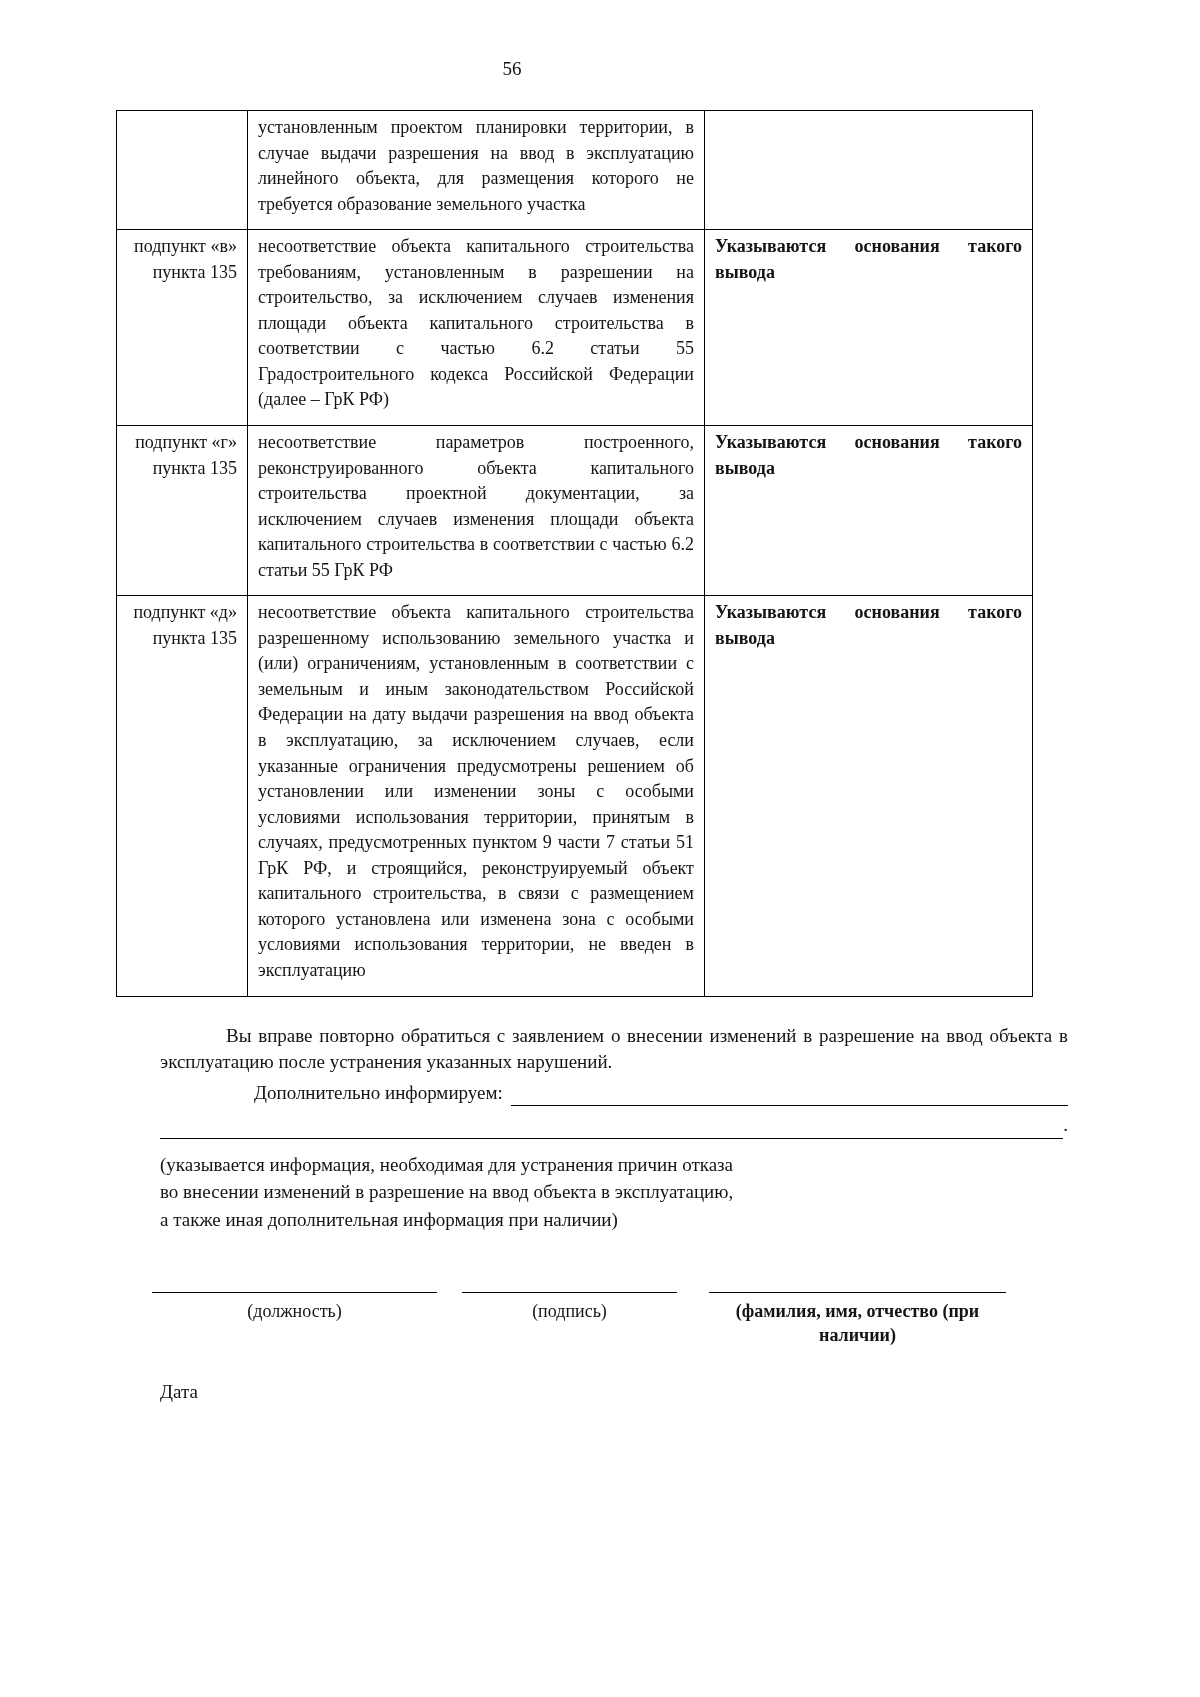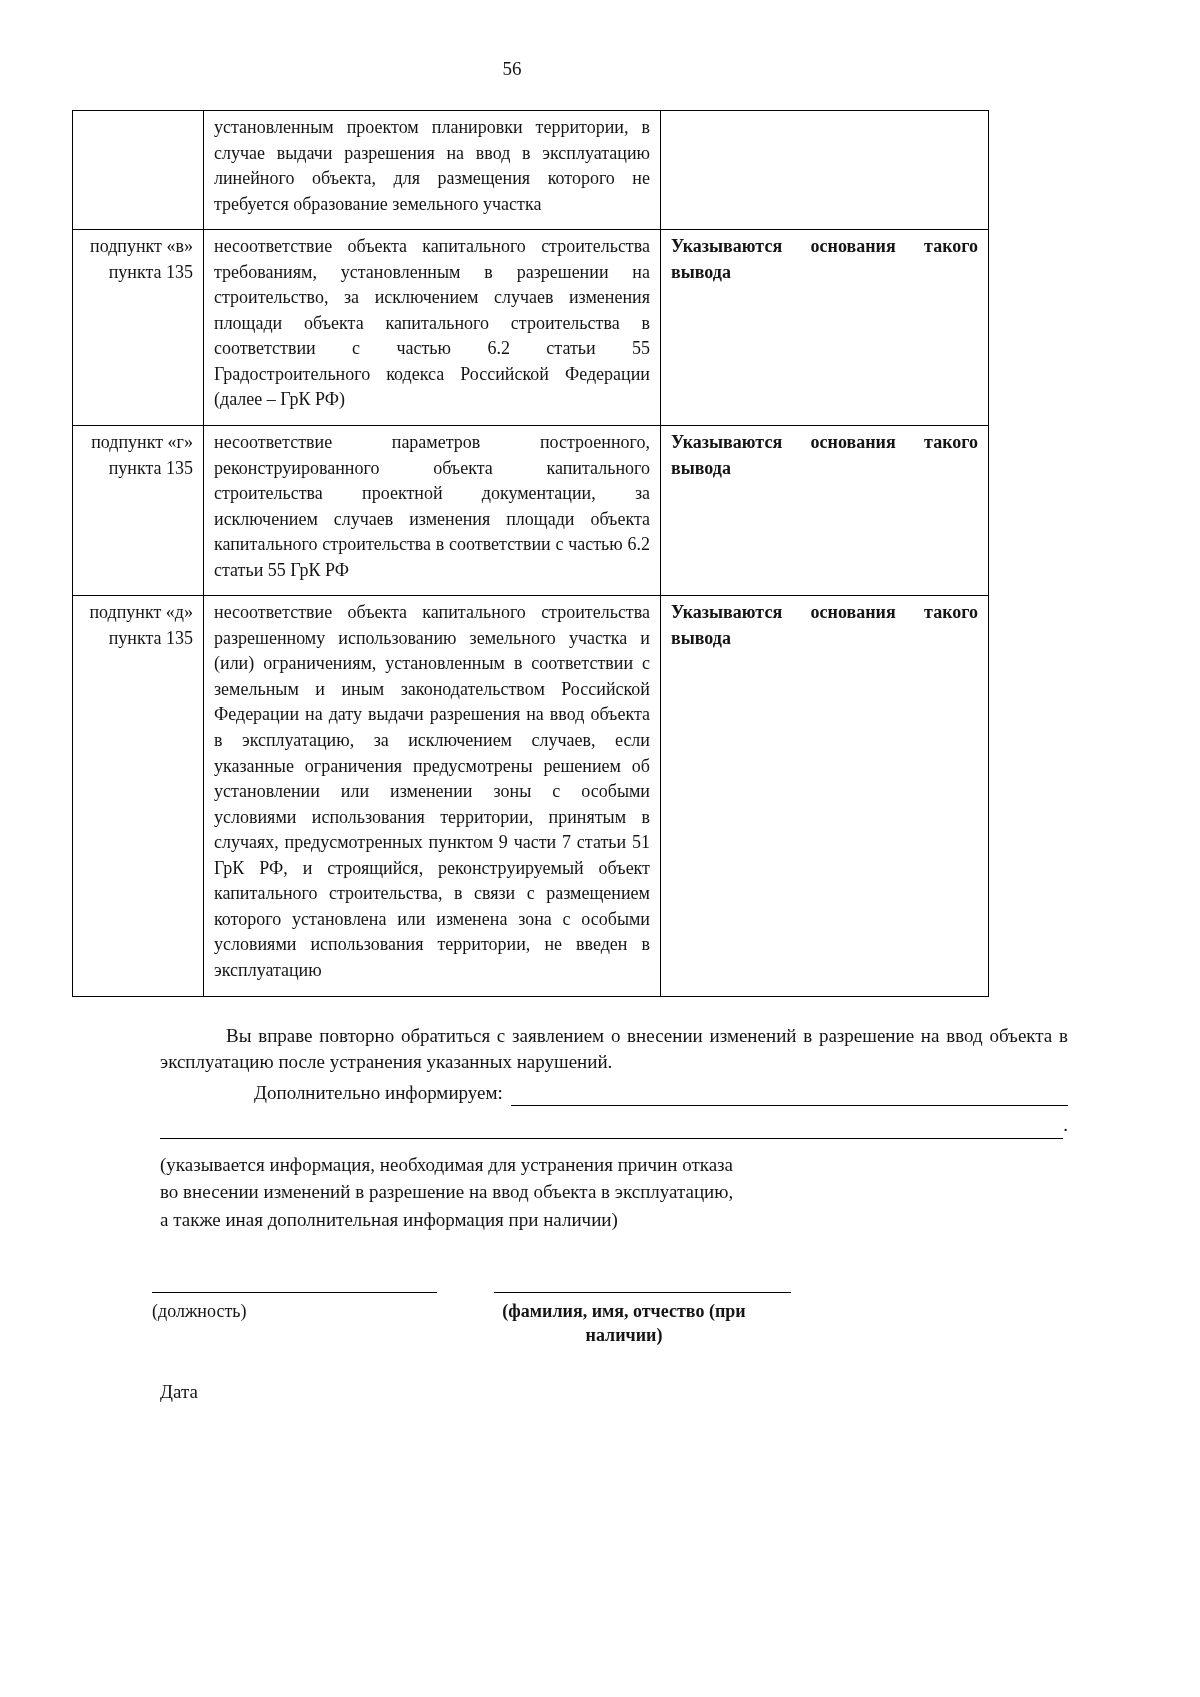--- a/index.html
+++ b/index.html
@@ -17,21 +17,21 @@
     width: 1024px;
     height: 1697px;
   }
   .pagenum {
     padding-top: 58px;
     text-align: center;
     font-size: 19px;
   }
   .doc-table {
     border-collapse: collapse;
-    margin: 30px 0 0 72px;
+    margin: 30px 0 0 116px;
     width: 916px;
     font-size: 18px;
     line-height: 1.42;
     table-layout: fixed;
   }
   .doc-table td {
     border: 1.5px solid #000;
     vertical-align: top;
     padding: 4px 10px 12px 10px;
   }
@@ -74,21 +74,21 @@
     margin-top: 12px;
     font-size: 19px;
     line-height: 1.45;
   }
 
   .sig-row {
     display: flex;
     margin: 58px 0 0 152px;
     width: 916px;
   }
-  .sig-col { display: flex; flex-direction: column; align-items: flex-start; }
+  .sig-col { display: flex; flex-direction: column; align-items: center; }
   .sig-col-1 { width: 285px; }
   .sig-gap-1 { width: 25px; }
   .sig-col-2 { width: 215px; }
   .sig-gap-2 { width: 32px; }
   .sig-col-3 { width: 297px; font-weight: bold; }
   .sig-line {
     width: 100%;
     border-bottom: 1.5px solid #000;
     height: 0;
   }
@@ -158,20 +158,24 @@
     </div>
 
   </div>
 
   <div class="sig-row">
     <div class="sig-col sig-col-1">
       <div class="sig-line"></div>
       <div class="sig-label">(должность)</div>
     </div>
     <div class="sig-gap-1"></div>
+    <div class="sig-col sig-col-2">
+      <div class="sig-line"></div>
+      <div class="sig-label">(подпись)</div>
+    </div>
     <div class="sig-gap-2"></div>
     <div class="sig-col sig-col-3">
       <div class="sig-line"></div>
       <div class="sig-label">(фамилия, имя, отчество (при наличии)</div>
     </div>
   </div>
 
   <div class="date-label">Дата</div>
 
 </div>

